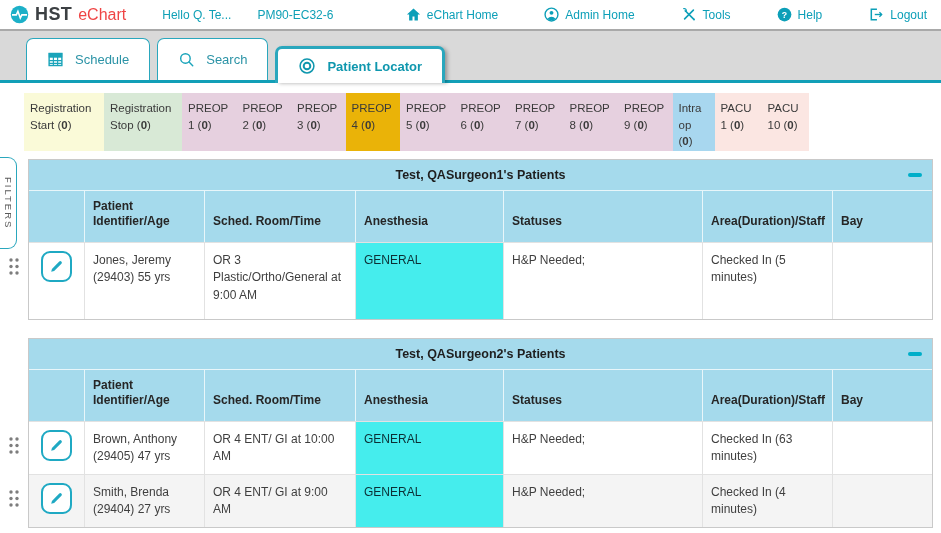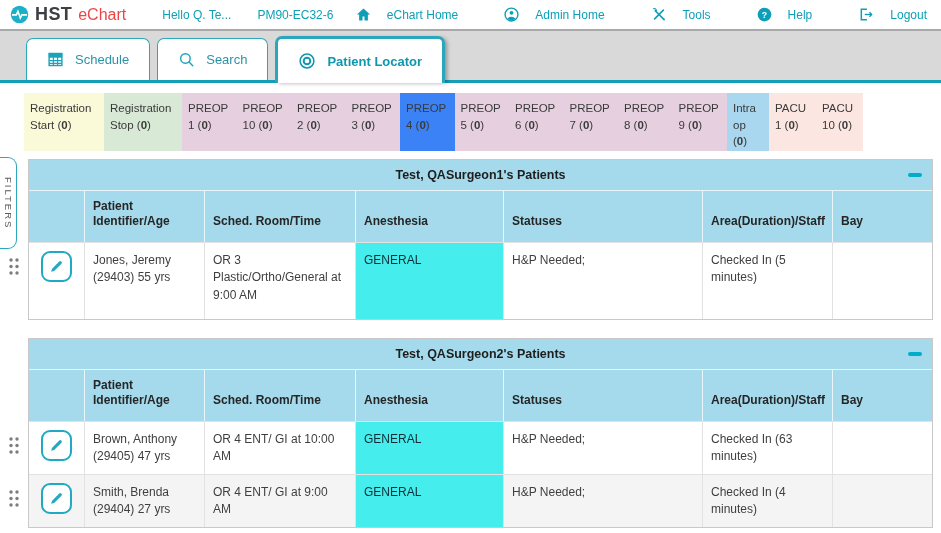--- a/index.html
+++ b/index.html
@@ -9,33 +9,33 @@
   
   .topbar { display:flex; align-items:center; height:31px; padding:0 14px 0 10px;
     background:#fff; border-bottom:2px solid #a9a9a9; }
   .brand { display:flex; align-items:center; gap:6px; }
   .brand svg { display:block; }
   .brand-hst { font-size:18px; font-weight:700; color:#3c4043; letter-spacing:.4px; }
   .brand-echart { font-size:16px; color:#ef4444; }
   .greeting { margin-left:36px; font-size:12px; color:#0fa0b6; }
   .station { margin-left:26px; font-size:12px; color:#0fa0b6; }
   .topnav { margin-left:auto; display:flex; align-items:center; gap:46px; }
-  .topnav-item { display:flex; align-items:center; gap:16px; font-size:12px;
+  .topnav-item { display:flex; align-items:center; gap:6px; font-size:12px;
     color:#0c9fb8; cursor:pointer; white-space:nowrap; }
   .topnav-item svg { display:block; }
 
   
   .tabbar { background:#d9d9d9; height:52px; border-bottom:3px solid #129fb7;
     display:flex; align-items:flex-end; padding-left:26px; position:relative; }
   .tab { background:#fff; border:1px solid #2aa7bd; border-bottom:none;
     border-radius:7px 7px 0 0; height:42px; display:flex; align-items:center;
     gap:11px; padding:0 20px; margin-right:7px; font-size:13px; color:#2b93a6;
     cursor:pointer; white-space:nowrap; }
   .tab svg { display:block; }
-  .tab.active { border-width:3px; font-weight:700; color:#0f97ae; height:47px;
+  .tab.active { border-width:3px; font-weight:700; color:#0f97ae; height:37px;
     margin-bottom:-3px; z-index:2; box-shadow:3px 1px 4px -1px rgba(0,0,0,.35); }
 
   
   .chips { display:flex; align-items:flex-start; padding:10px 0 0 24px; height:68px;
     background:#fff; overflow:hidden; }
   .chip { height:58px; padding:7px 6px; font-size:11.5px; line-height:1.45;
     color:#3a3a3a; flex:0 0 auto; cursor:pointer; }
   .chip b { font-weight:700; }
   .w-registration { width:80px; }
   .w-regstart { width:80px; }
@@ -176,24 +176,23 @@
         </svg>
       </span>
     <span>Patient Locator</span>
   </div>
 </div>
 
 <div class="chips">
     <div class="chip w-regstart" style="background: rgb(250, 250, 216);"><span>Registration Start (</span><b>0</b>)</div>
     <div class="chip w-regstop" style="background: rgb(216, 233, 214);"><span>Registration Stop (</span><b>0</b>)</div>
     <div class="chip w-preop" style="background: rgb(230, 208, 223);"><span>PREOP 1 (</span><b>0</b>)</div>
-    <div class="chip w-preop" style="background: rgb(230, 208, 223);"><span>PREOP 10 (</span><b>0</b>)</div>
     <div class="chip w-preop" style="background: rgb(230, 208, 223);"><span>PREOP 2 (</span><b>0</b>)</div>
     <div class="chip w-preop" style="background: rgb(230, 208, 223);"><span>PREOP 3 (</span><b>0</b>)</div>
-    <div class="chip w-preop" style="background: #3b82f6;"><span>PREOP 4 (</span><b>0</b>)</div>
+    <div class="chip w-preop" style="background: #eab308;"><span>PREOP 4 (</span><b>0</b>)</div>
     <div class="chip w-preop" style="background: rgb(230, 208, 223);"><span>PREOP 5 (</span><b>0</b>)</div>
     <div class="chip w-preop" style="background: rgb(230, 208, 223);"><span>PREOP 6 (</span><b>0</b>)</div>
     <div class="chip w-preop" style="background: rgb(230, 208, 223);"><span>PREOP 7 (</span><b>0</b>)</div>
     <div class="chip w-preop" style="background: rgb(230, 208, 223);"><span>PREOP 8 (</span><b>0</b>)</div>
     <div class="chip w-preop" style="background: rgb(230, 208, 223);"><span>PREOP 9 (</span><b>0</b>)</div>
     <div class="chip w-intraop" style="background: rgb(168, 215, 239);"><span>Intra op (</span><b>0</b>)</div>
     <div class="chip w-pacu" style="background: rgb(251, 230, 226);"><span>PACU 1 (</span><b>0</b>)</div>
     <div class="chip w-pacu" style="background: rgb(251, 230, 226);"><span>PACU 10 (</span><b>0</b>)</div>
   </div>
 

